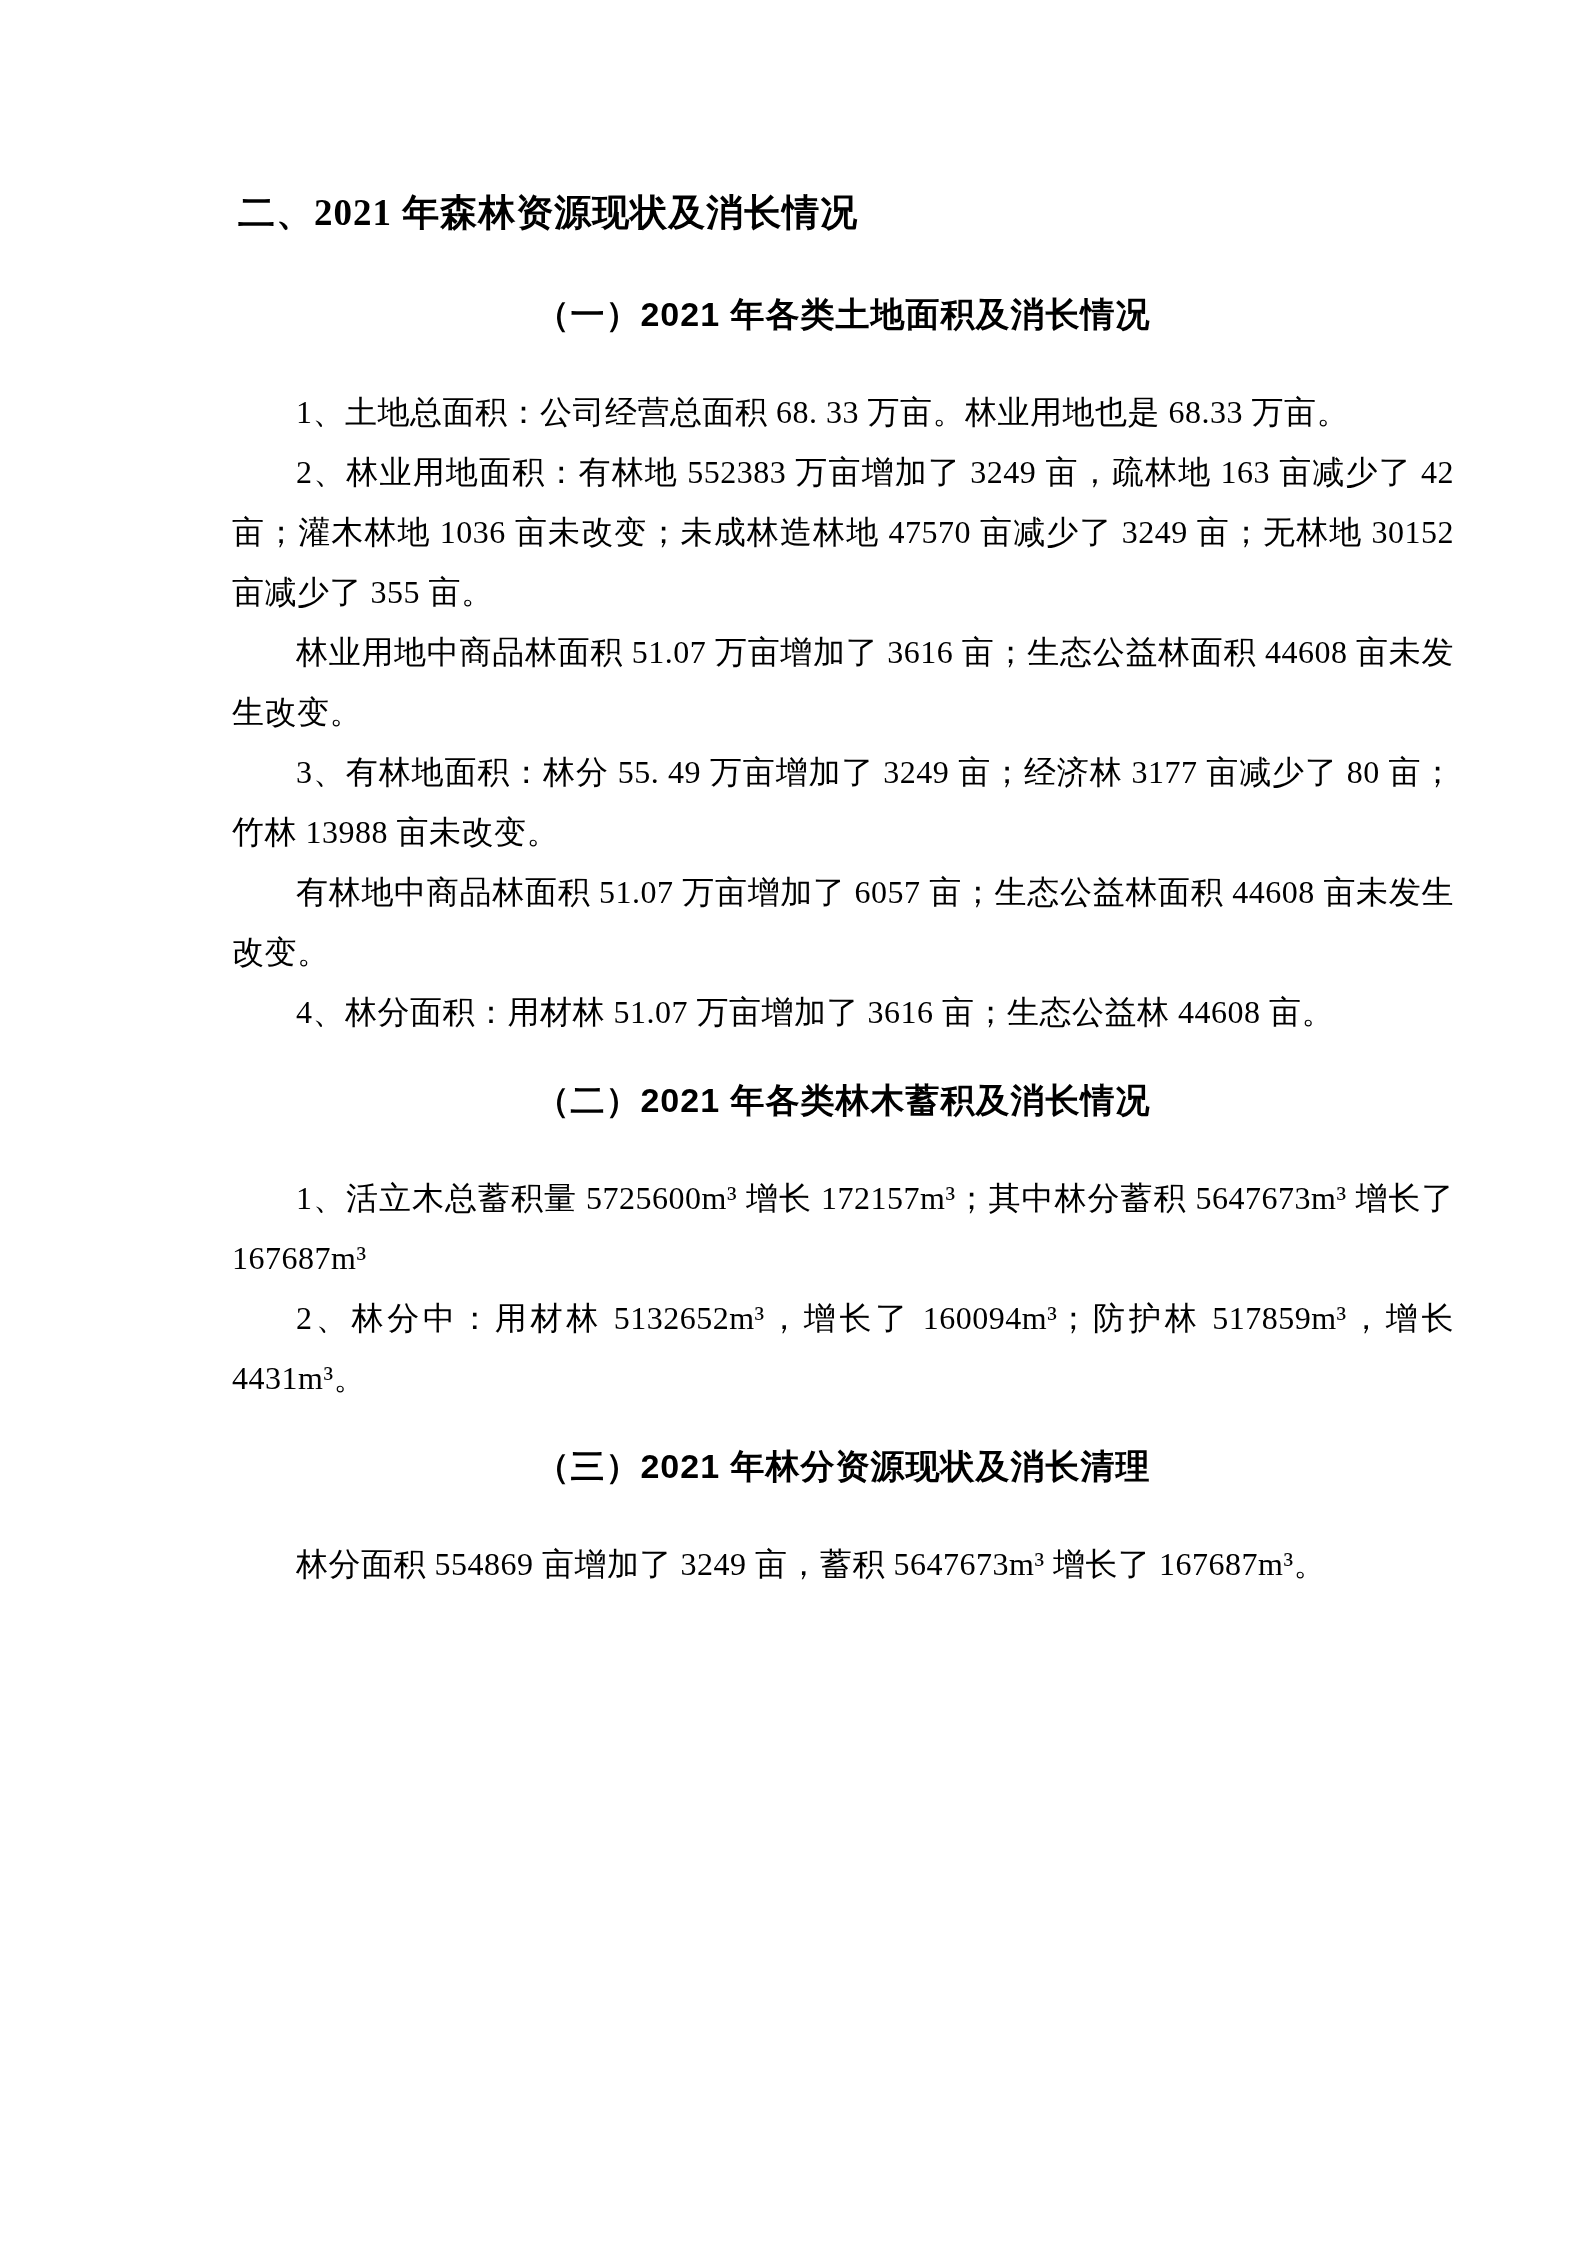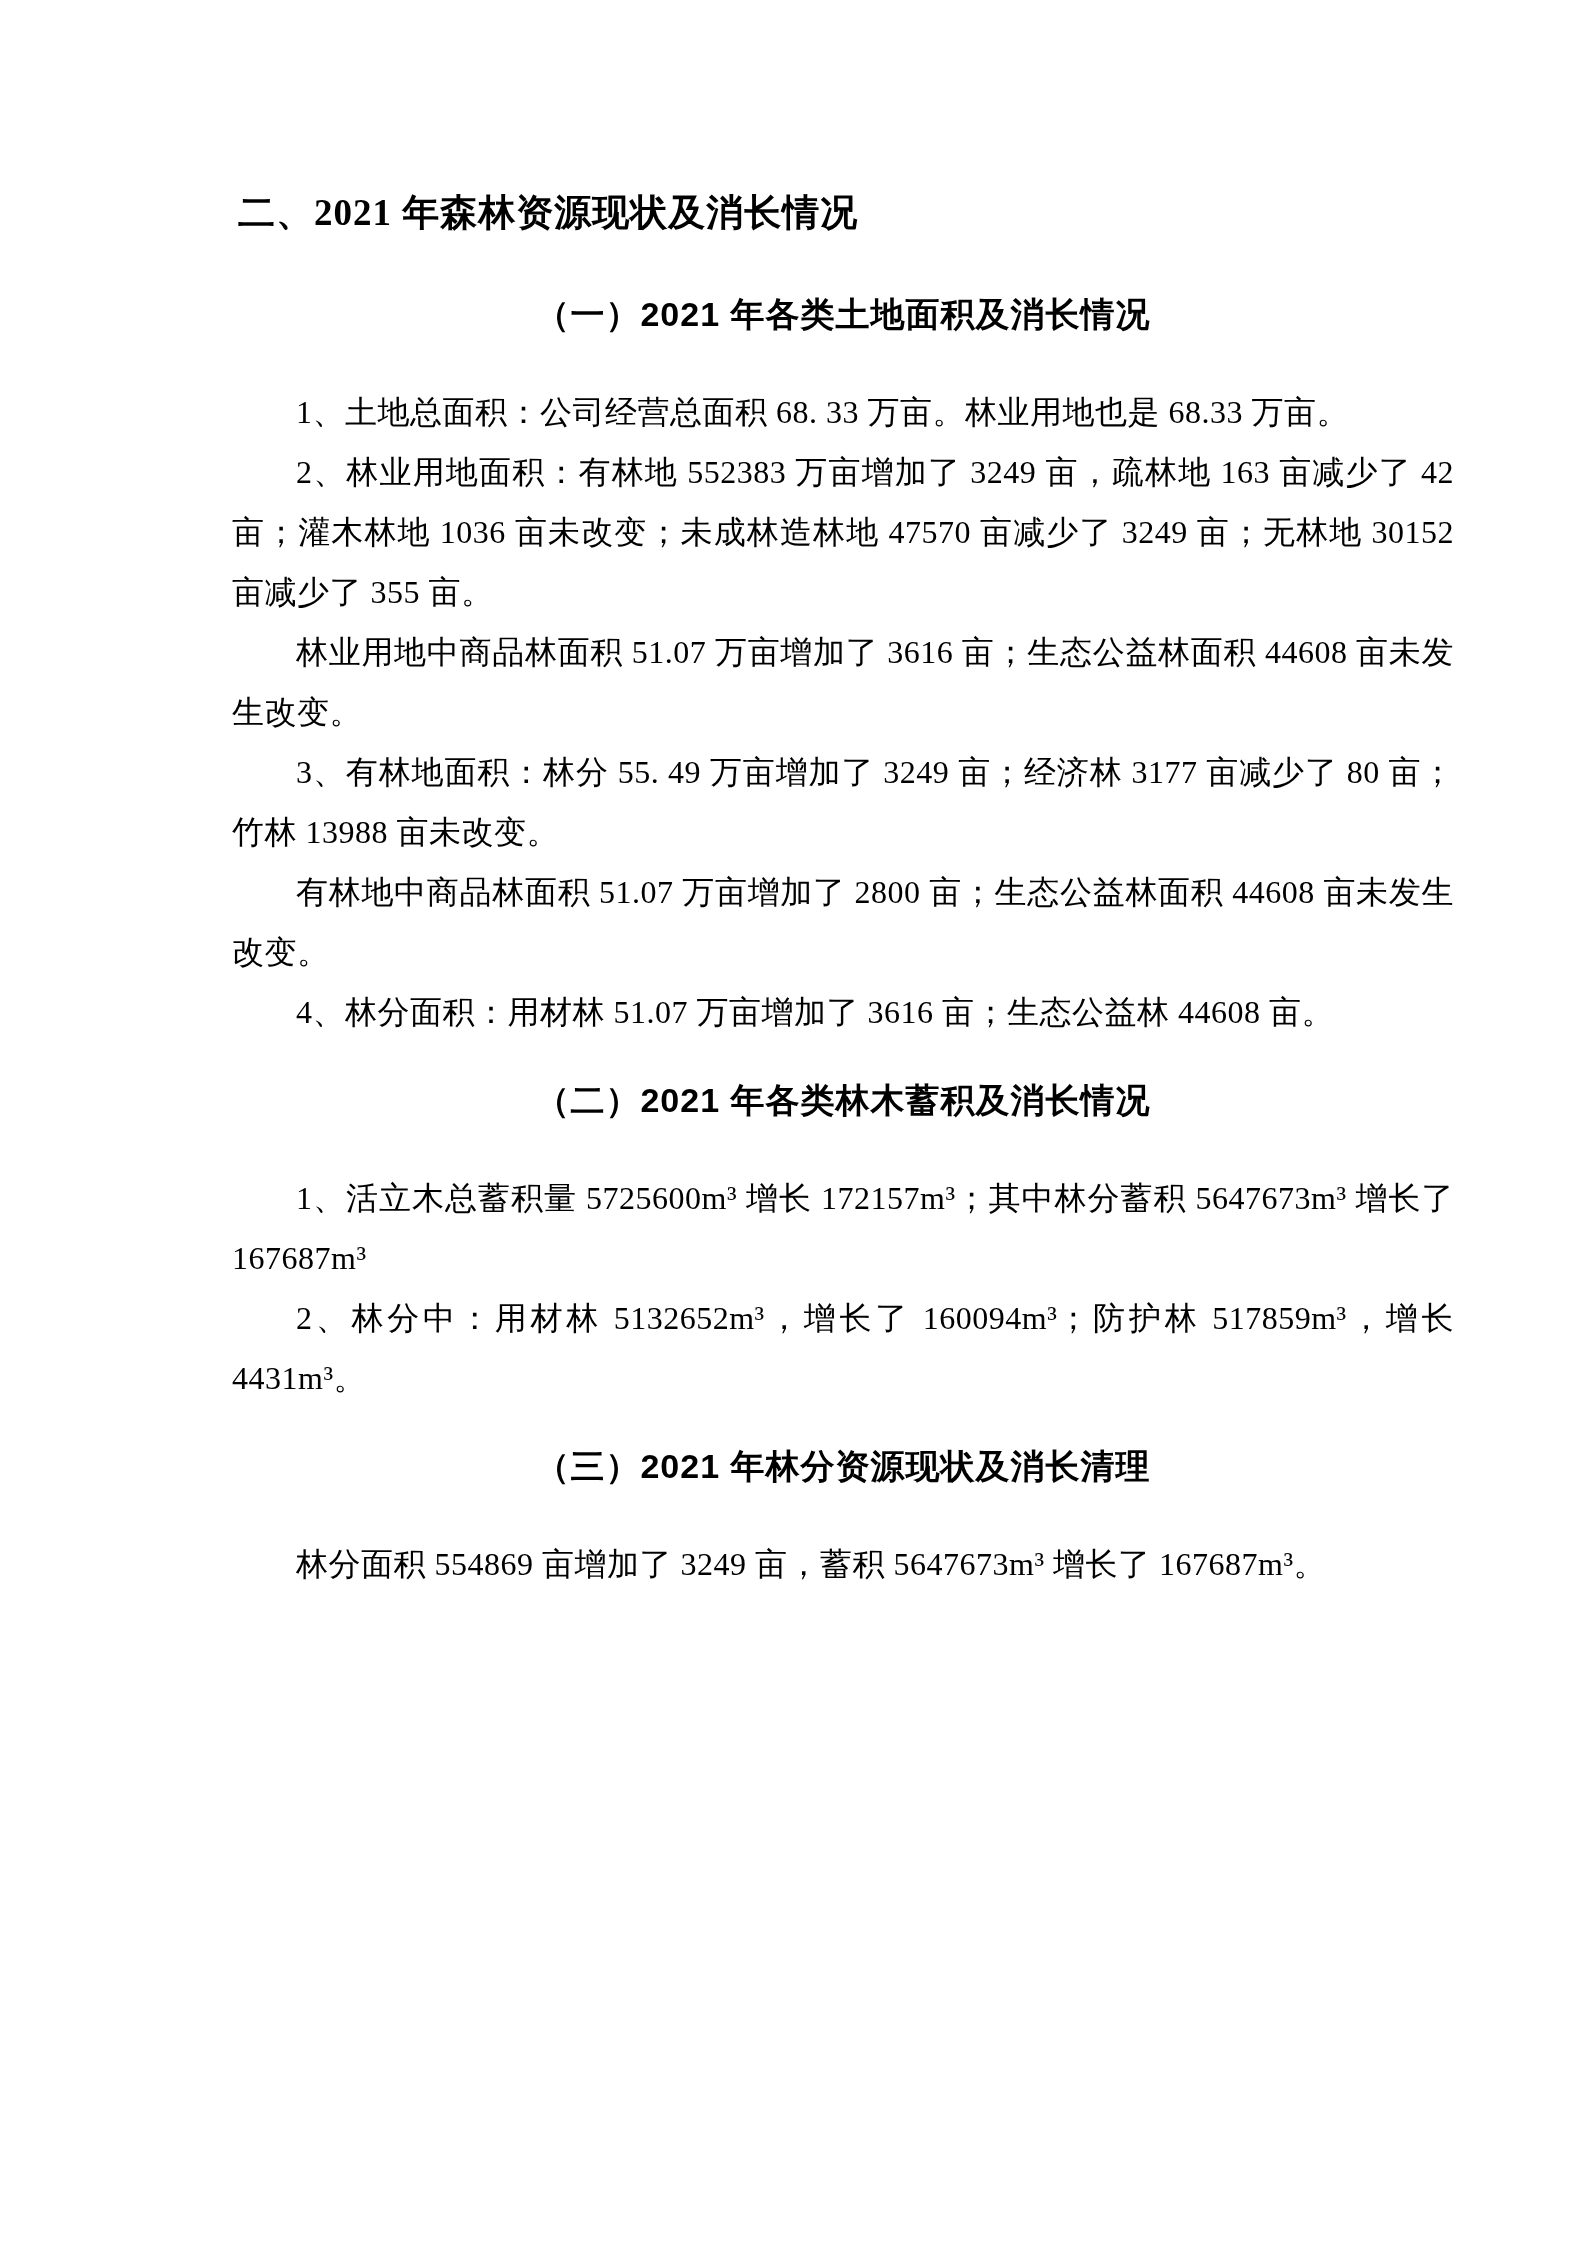--- a/index.html
+++ b/index.html
@@ -73,21 +73,21 @@
     <h1 class="doc-title">二、2021 年森林资源现状及消长情况</h1>
 
 
 
     <h2 class="section-heading">（一）2021 年各类土地面积及消长情况</h2>
 
     <p class="body-par">1、土地总面积：公司经营总面积 68. 33 万亩。林业用地也是 68.33 万亩。</p>
     <p class="body-par">2、林业用地面积：有林地 552383 万亩增加了 3249 亩，疏林地 163 亩减少了 42 亩；灌木林地 1036 亩未改变；未成林造林地 47570 亩减少了 3249 亩；无林地 30152 亩减少了 355 亩。</p>
     <p class="body-par">林业用地中商品林面积 51.07 万亩增加了 3616 亩；生态公益林面积 44608 亩未发生改变。</p>
     <p class="body-par">3、有林地面积：林分 55. 49 万亩增加了 3249 亩；经济林 3177 亩减少了 80 亩；竹林 13988 亩未改变。</p>
-    <p class="body-par">有林地中商品林面积 51.07 万亩增加了 2800 亩；生态公益林面积 44608 亩未发生改变。</p>
+    <p class="body-par">有林地中商品林面积 51.07 万亩增加了 6057 亩；生态公益林面积 44608 亩未发生改变。</p>
     <p class="body-par">4、林分面积：用材林 51.07 万亩增加了 3616 亩；生态公益林 44608 亩。</p>
 
     <h2 class="section-heading">（二）2021 年各类林木蓄积及消长情况</h2>
 
     <p class="body-par">1、活立木总蓄积量 5725600m³ 增长 172157m³；其中林分蓄积 5647673m³ 增长了 167687m³</p>
     <p class="body-par">2、林分中：用材林 5132652m³，增长了 160094m³；防护林 517859m³，增长 4431m³。</p>
 
     <h2 class="section-heading">（三）2021 年林分资源现状及消长清理</h2>
 
     <p class="body-par">林分面积 554869 亩增加了 3249 亩，蓄积 5647673m³ 增长了 167687m³。</p>

